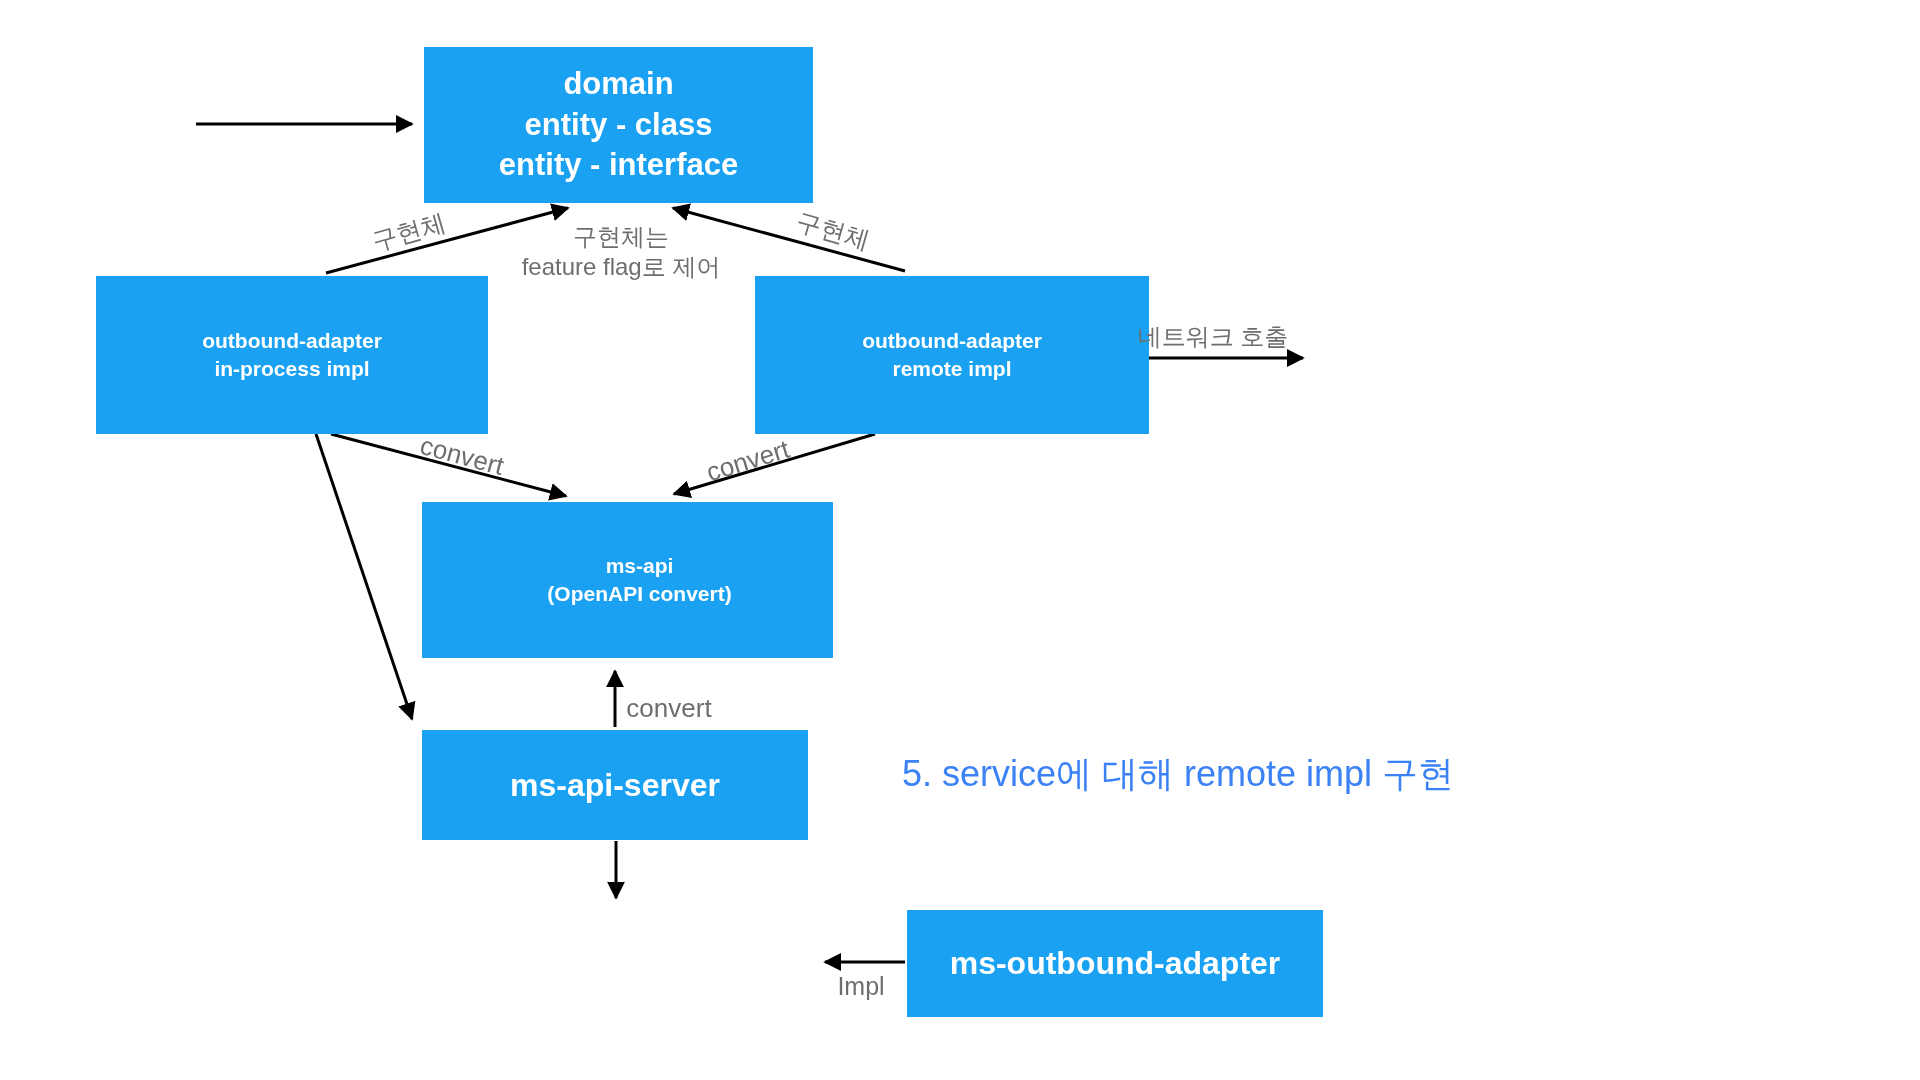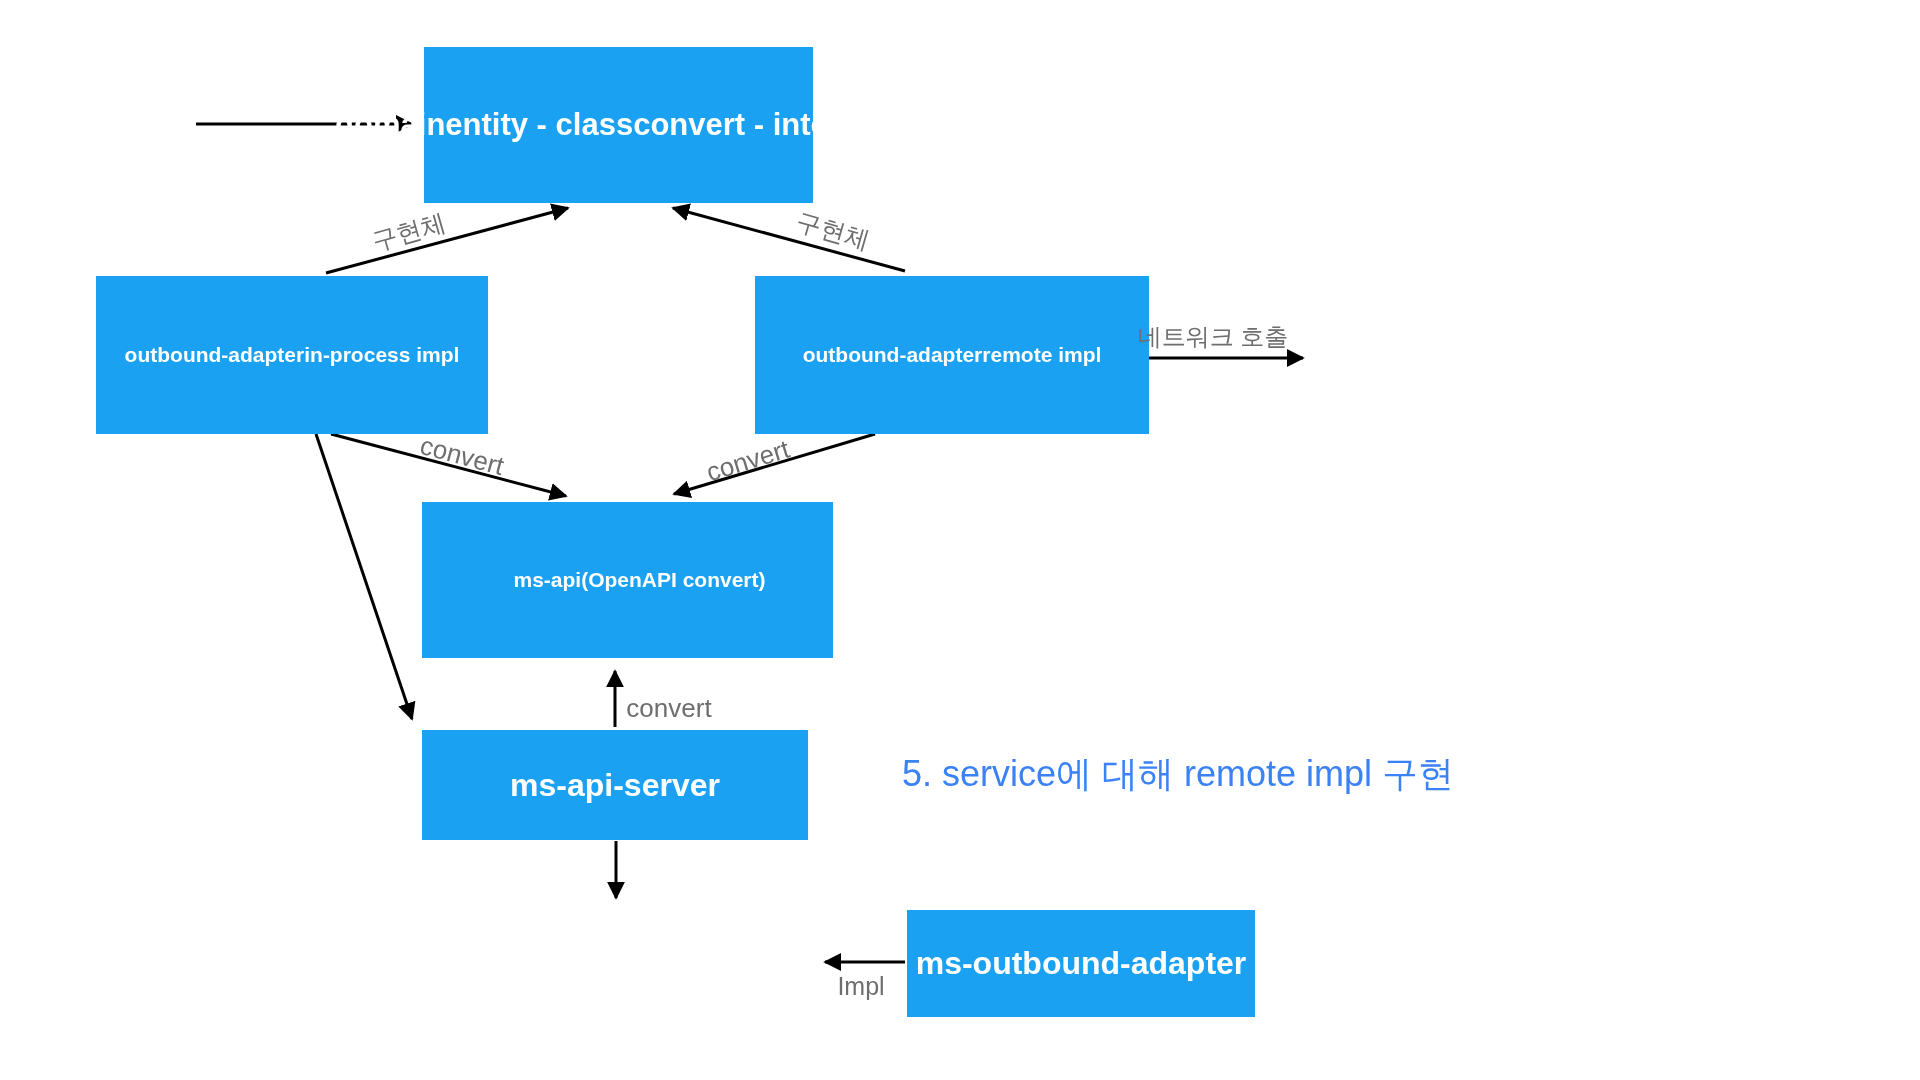--- a/index.html
+++ b/index.html
@@ -27,21 +27,21 @@
   }
   .edges-layer line {
     stroke: var(--edge-color, #000000);
     stroke-width: 3;
   }
   .node {
     position: absolute;
     background: var(--node-color, #1aa1f2);
     color: var(--node-text-color, #ffffff);
     display: flex;
-    flex-direction: row;
+    flex-direction: column;
     align-items: center;
     justify-content: center;
     text-align: center;
     font-weight: bold;
     line-height: 1.32;
   }
   .node .node-line {
     white-space: nowrap;
   }
   .fs33 { font-size: 21px; }
@@ -98,21 +98,21 @@
     <line x1="316" y1="434" x2="412" y2="719" marker-end="url(#ah)"></line>
     <line x1="615" y1="727" x2="615" y2="671" marker-end="url(#ah)"></line>
     <line x1="616" y1="841" x2="616" y2="898" marker-end="url(#ah)"></line>
     <line x1="905" y1="962" x2="825" y2="962" marker-end="url(#ah)"></line>
   </svg>
 
 
   <div class="node fs31" style="left:424px; top:47px; width:389px; height:156px;">
     <div class="node-line">domain</div>
     <div class="node-line">entity - class</div>
-    <div class="node-line">convert - interface</div>
+    <div class="node-line">entity - interface</div>
   </div>
 
   <div class="node fs33" style="left:96px; top:276px; width:392px; height:158px;">
     <div class="node-line">outbound-adapter</div>
     <div class="node-line">in-process impl</div>
   </div>
 
   <div class="node fs33" style="left:755px; top:276px; width:394px; height:158px;">
     <div class="node-line">outbound-adapter</div>
     <div class="node-line">remote impl</div>
@@ -121,27 +121,31 @@
   <div class="node fs33" style="left:422px; top:502px; width:387px; height:156px;padding-left:24px;">
     <div class="node-line">ms-api</div>
     <div class="node-line">(OpenAPI convert)</div>
   </div>
 
   <div class="node fs32" style="left:422px; top:730px; width:386px; height:110px;">
     <div class="node-line">ms-api-server</div>
   </div>
 
 
-  <div class="node fs32" style="left:907px; top:910px; width:348px; height:107px;">
+  <div class="node fs32" style="left:907px; top:910px; width:416px; height:107px;">
     <div class="node-line">ms-outbound-adapter</div>
   </div>
 
   <div class="edge-label rot-l fs25" style="left:409px; top:232px;">구현체</div>
   <div class="edge-label rot-r fs25" style="left:833px; top:231px;">구현체</div>
 
+  <div class="note" style="left:621px; top:252px;">
+    <div>구현체는</div>
+    <div>feature flag로 제어</div>
+  </div>
 
   <div class="edge-label fs24" style="left:1213px; top:337px;">네트워크 호출</div>
   <div class="edge-label rot-cl fs26" style="left:462px; top:456px;">convert</div>
   <div class="edge-label rot-cr fs26" style="left:748px; top:461px;">convert</div>
   <div class="edge-label fs26" style="left:669px; top:708px;">convert</div>
   <div class="edge-label fs25" style="left:861px; top:986px;">Impl</div>
 
   <div class="annotation">5. service에 대해 remote impl 구현</div>
 
 </div>

